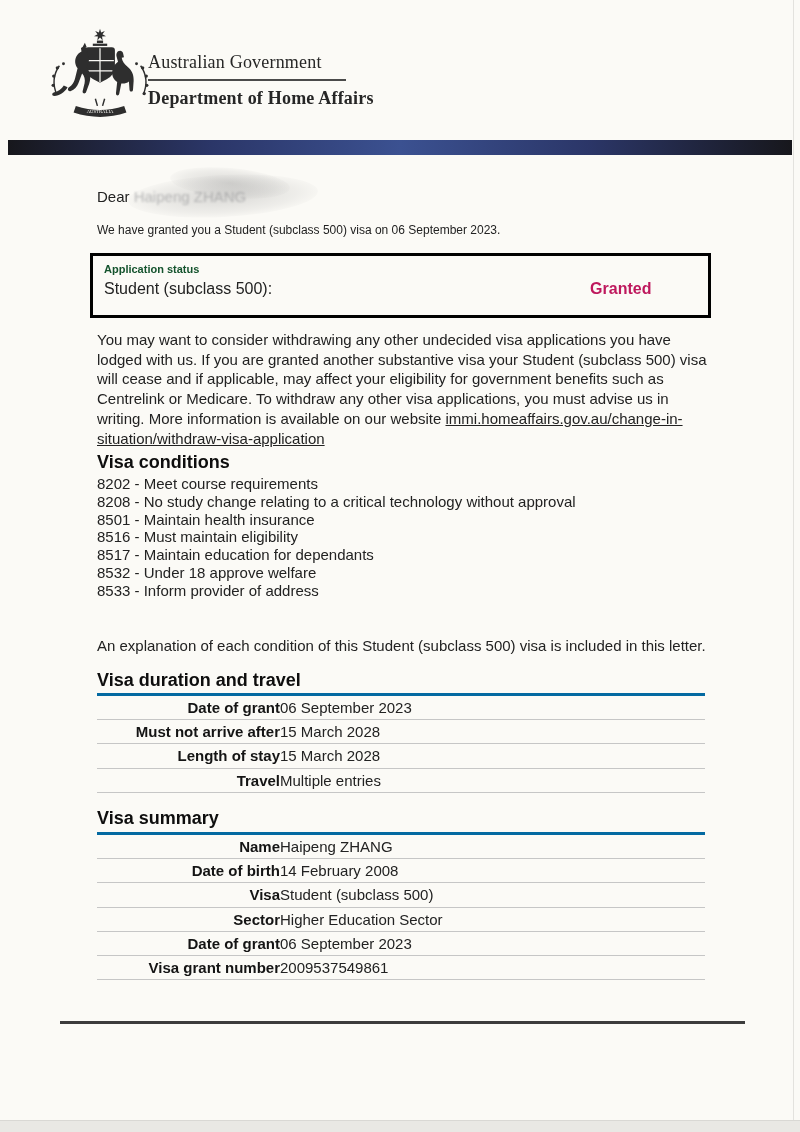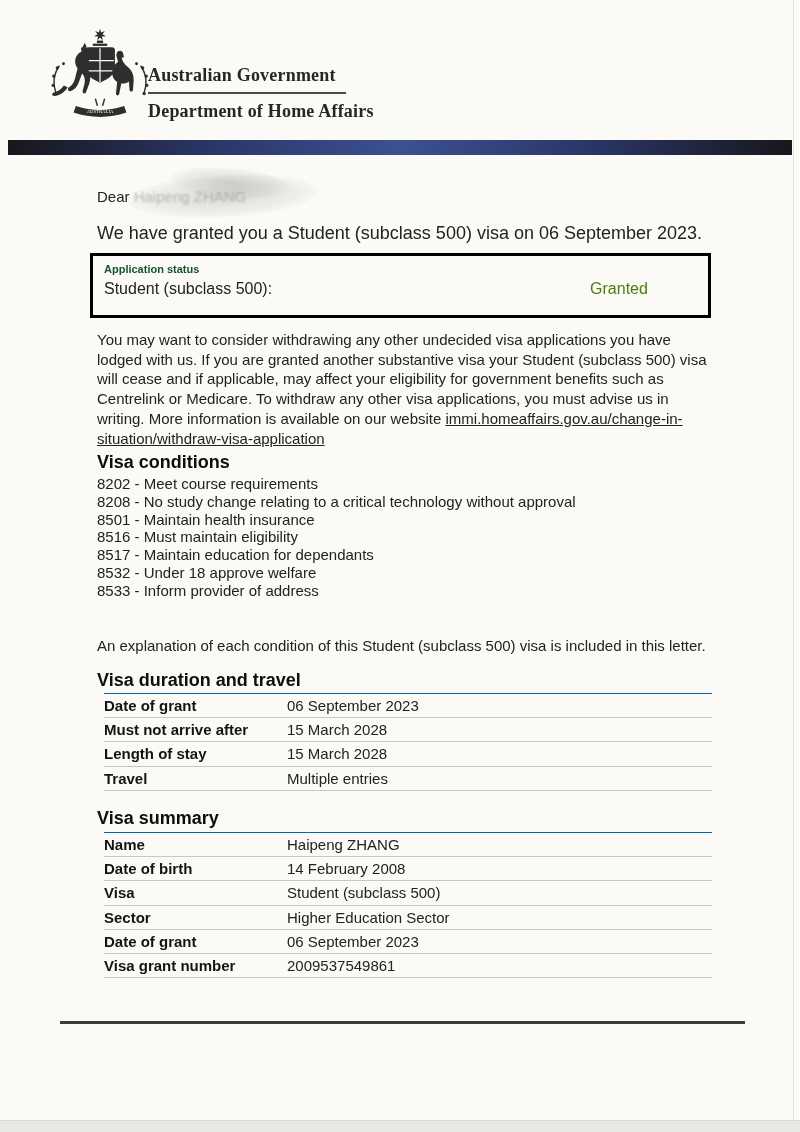--- a/index.html
+++ b/index.html
@@ -7,64 +7,64 @@
     position:relative; width:800px; height:1132px;
     background:#fbfaf6; overflow:hidden;
     font-family:"Liberation Sans", sans-serif; color:#222;
   }
   .page-right-edge { position:absolute; top:0; right:6px; width:1px; height:100%; background:#e3e2de; }
   .page-bottom-strip { position:absolute; left:0; bottom:0; width:100%; height:11px; background:#e9e8e4; border-top:1px solid #d9d8d4; }
 
   
   .crest { position:absolute; left:46px; top:26px; }
   .header-text { position:absolute; left:148px; top:52px; font-family:"Liberation Serif", serif; color:#262626; }
-  .gov-title { font-size:18px; font-weight:bold; letter-spacing:0.2px;margin-top:13px; }
+  .gov-title { font-size:18px; font-weight:normal; letter-spacing:0.2px; }
   .header-rule { width:198px; border:none; border-top:2px solid #4a4a4a; margin:6px 0 7px 0; }
   .dept-title { font-size:18px; font-weight:bold; letter-spacing:0.2px; }
 
   .gradient-bar {
     position:absolute; left:8px; top:140px; width:784px; height:15px;
     background:linear-gradient(90deg,#17171c 0%,#2b3668 26%,#3b5191 50%,#2b3668 74%,#17171c 100%);
   }
 
   
   .salutation { position:absolute; left:97px; top:188px; font-size:15px; }
   .salutation .redacted-name { color:#bdbdbd; filter:blur(1.1px); }
   .smudge1, .smudge2 {
     position:absolute; border-radius:50%; pointer-events:none;
     background:radial-gradient(ellipse at center, rgba(140,140,140,0.30) 0%, rgba(160,160,160,0.14) 55%, rgba(180,180,180,0) 78%);
   }
   .smudge1 { left:128px; top:175px; width:190px; height:42px; transform:rotate(-3deg); }
   .smudge2 { left:170px; top:168px; width:120px; height:30px; transform:rotate(5deg); }
 
-  .intro-line { position:absolute; left:97px; top:223px; font-size:18px; }
+  .intro-line { position:absolute; left:97px; top:223px; font-size:12px; }
 
   
   .status-box {
     position:absolute; left:90px; top:253px; width:593px; height:44px;
     border:3px solid #000; padding:7px 11px 8px 11px; background:transparent;
   }
   .status-title { font-size:11px; font-weight:bold; color:#14532d; }
   .status-row { display:flex; align-items:center; margin-top:5px; font-size:16px; }
-  .status-value { font-weight:normal; margin-left:318px; color:#4d7c0f; }
+  .status-value { font-weight:bold; margin-left:318px; color:#be185d; }
 
   .withdraw-para { position:absolute; left:97px; top:330px; width:614px; font-size:15px; line-height:19.7px; }
   .withdraw-link { color:#222; text-decoration:underline; }
 
   .section-heading { position:absolute; left:97px; font-size:18px; font-weight:bold; color:#0e0e0e; }
   .conditions-heading { top:452px; }
   .conditions-list { position:absolute; left:97px; top:475px; font-size:15px; }
   .condition-item { height:17.8px; line-height:17.8px; white-space:nowrap; }
 
   .explanation-line { position:absolute; left:97px; top:637px; font-size:15px; }
 
   .duration-heading { top:670px; }
   .summary-heading { top:808px; }
 
-  .kv-table { position:absolute; left:104px; width:608px; border-top:1px solid #0369a1; }
+  .kv-table { position:absolute; left:97px; width:608px; border-top:3px solid #0369a1;text-align:right; }
   .duration-table { top:693px; }
   .summary-table { top:832px; }
   .kv-row { display:flex; height:23.2px; align-items:center; border-bottom:1px solid #c6c6c6; font-size:15px; }
   .kv-label { width:183px; font-weight:bold; color:#141414; flex:none; }
   .kv-value { color:#222; }
 
   .watermark {
     position:absolute; left:237px; top:820px; z-index:5;
     font-size:62px; font-weight:bold; letter-spacing:-2px;
     color:#b9283c; opacity:0.88; white-space:nowrap; line-height:1;

